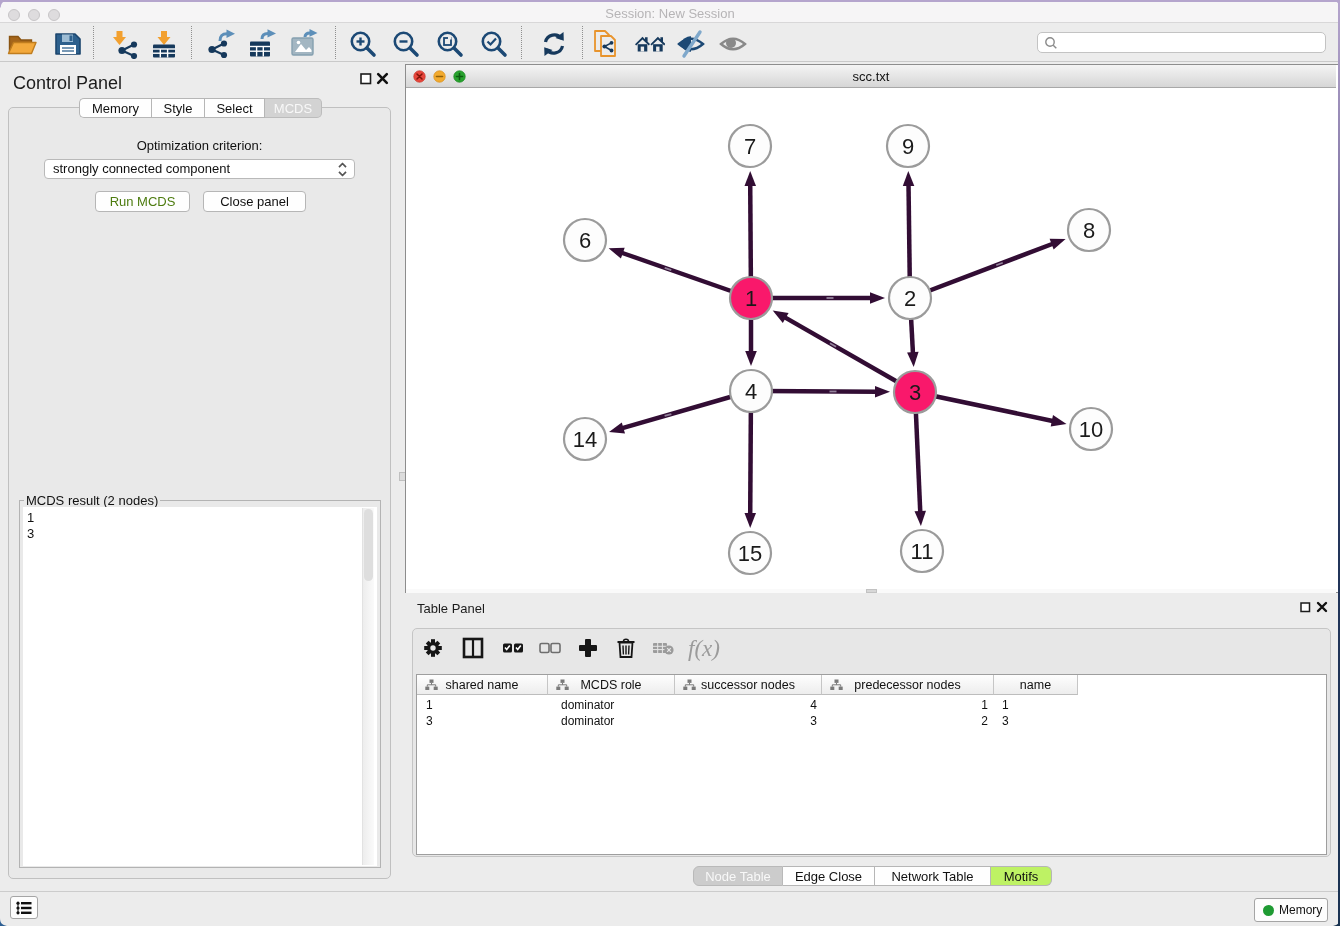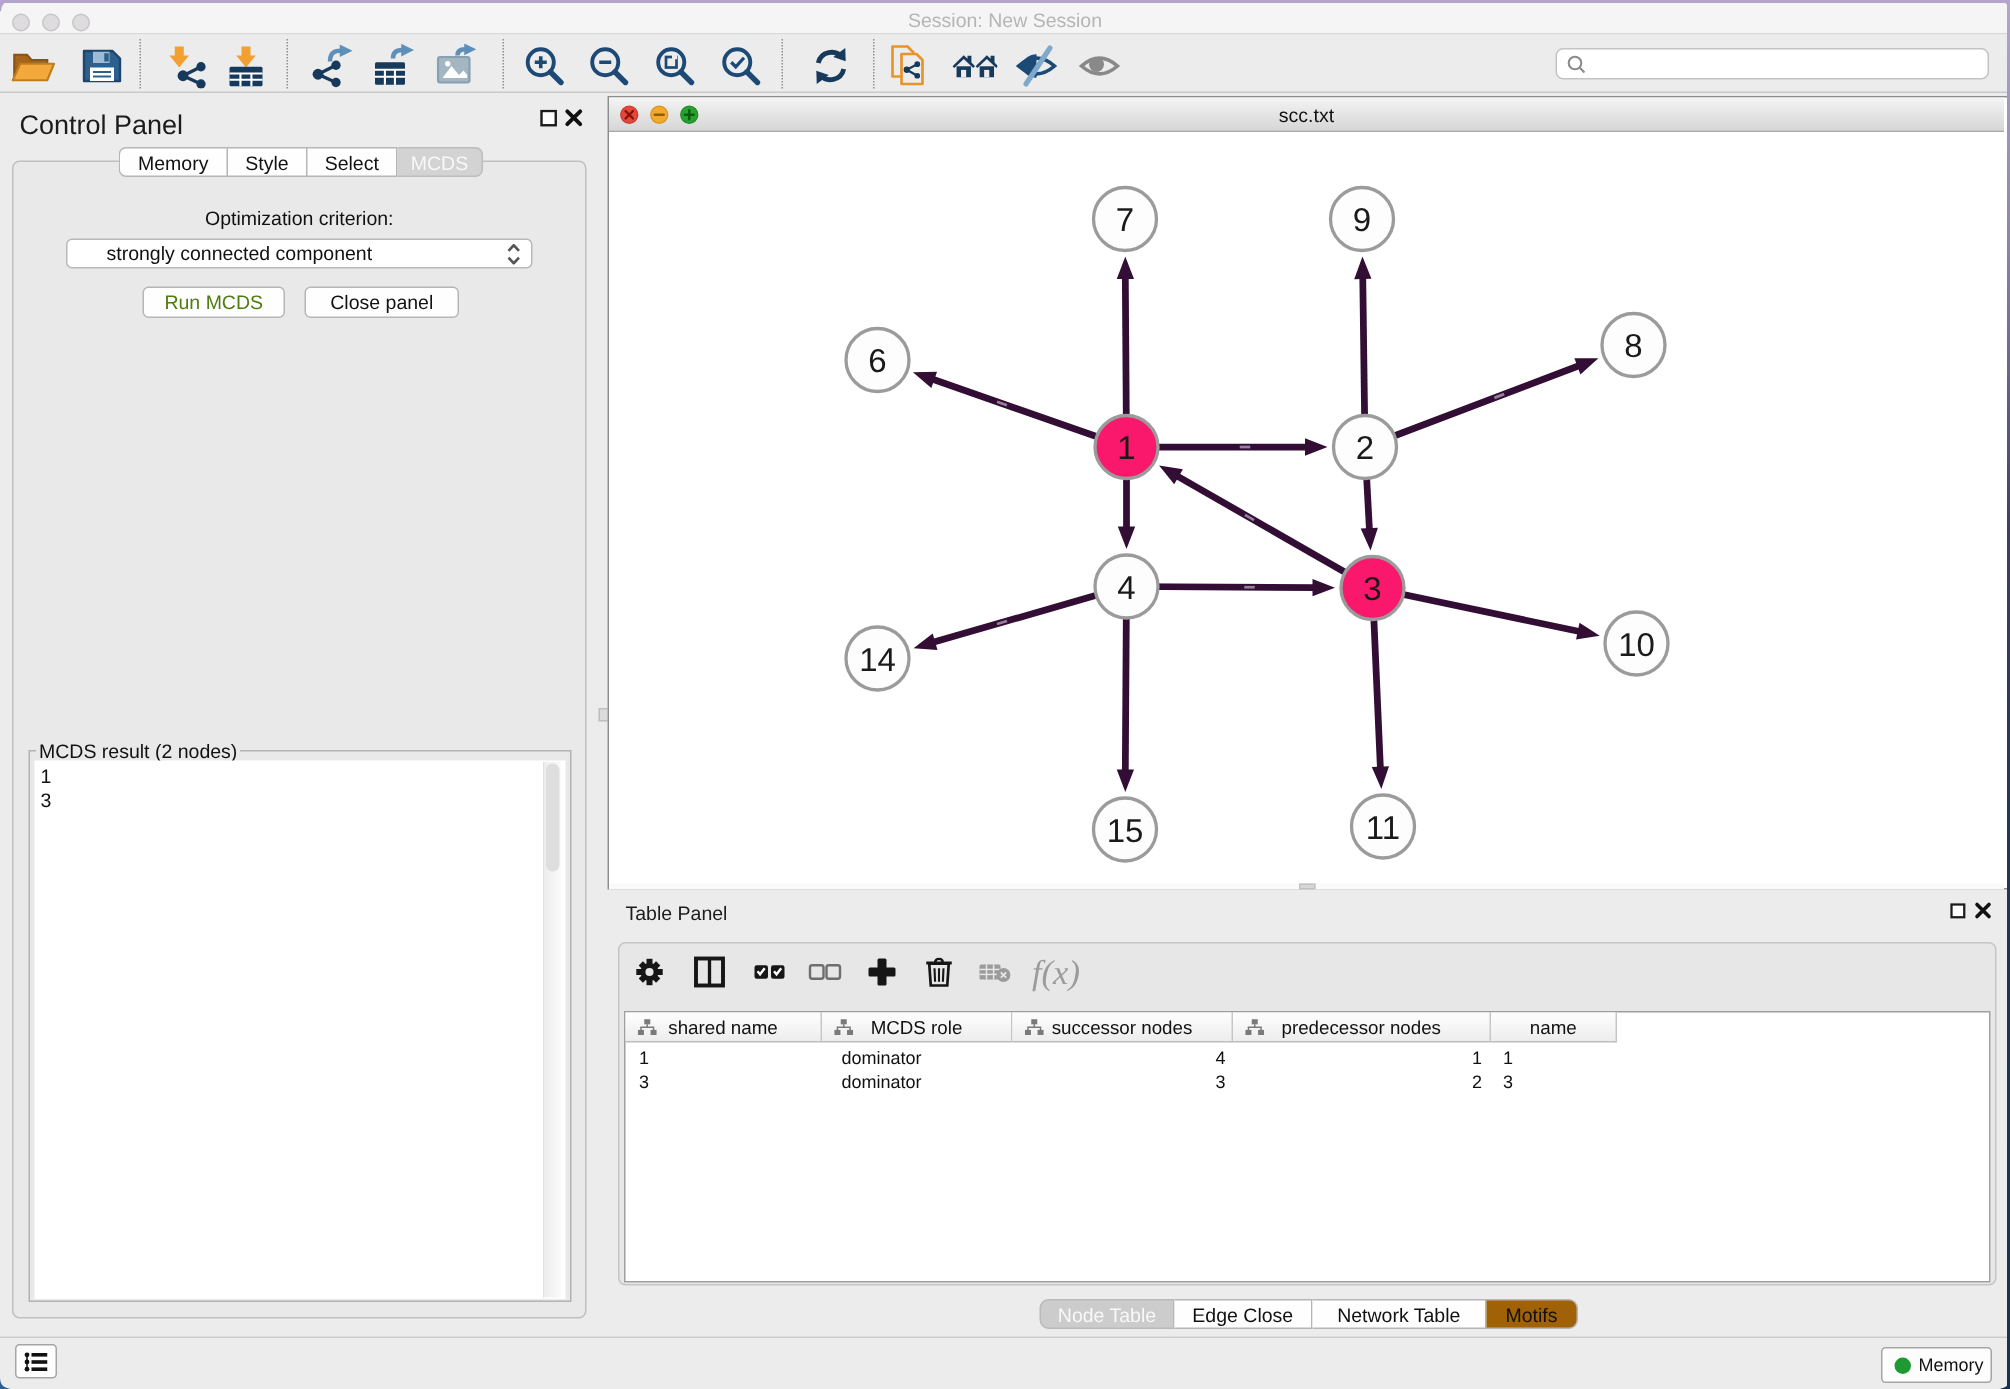--- a/index.html
+++ b/index.html
@@ -186,21 +186,21 @@
 
 <div class="abs" style="left:79px;top:98px;height:20px;display:flex;font-size:13px;line-height:19px;text-align:center">
   <div style="width:72px;background:#fefefe;border:1px solid #b6b6b6;border-right:none;border-radius:5px 0 0 5px;color:#111">Memory</div>
   <div style="width:53px;background:#fefefe;border:1px solid #b6b6b6;border-right:none;color:#111">Style</div>
   <div style="width:61px;background:#fefefe;border:1px solid #b6b6b6;color:#111">Select</div>
   <div style="width:57px;background:#d3d3d3;border:1px solid #bcbcbc;border-left:none;border-radius:0 5px 5px 0;color:#f8f8f8">MCDS</div>
 </div>
 
 <div class="abs" style="left:0;top:138px;width:399px;text-align:center;font-size:13px;color:#111">Optimization criterion:</div>
 
-<div class="abs" style="left:44px;top:159px;width:311px;height:20px;background:#fff;border:1px solid #b9b9b9;border-radius:4px;font-size:13px;line-height:18px;color:#111;padding-left:26px">strongly connected component
+<div class="abs" style="left:44px;top:159px;width:311px;height:20px;background:#fff;border:1px solid #b9b9b9;border-radius:4px;font-size:13px;line-height:18px;color:#111;padding-left:8px">strongly connected component
   <svg class="abs" style="right:6px;top:2px" width="11" height="15" viewBox="0 0 11 15">
       <path d="M2 5.2 L5.5 1.5 L9 5.2" fill="none" stroke="#555" stroke-width="1.7" stroke-linejoin="round"></path>
       <path d="M2 9.8 L5.5 13.5 L9 9.8" fill="none" stroke="#555" stroke-width="1.7" stroke-linejoin="round"></path>
     </svg>
 </div>
 
 <div class="abs" style="left:95px;top:191px;width:95px;height:21px;background:#fefefe;border:1px solid #b6b6b6;border-radius:4px;font-size:13px;line-height:19px;text-align:center;color:#4d7c0f">Run MCDS</div>
 <div class="abs" style="left:203px;top:191px;width:103px;height:21px;background:#fefefe;border:1px solid #b6b6b6;border-radius:4px;font-size:13px;line-height:19px;text-align:center;color:#111">Close panel</div>
 
 <div class="abs" style="left:19px;top:500px;width:362px;height:368px;border:1px solid #b3b3b3"></div>
@@ -445,21 +445,21 @@
     <span class="abs" style="left:271px;width:129px;text-align:right">3</span>
     <span class="abs" style="left:418px;width:153px;text-align:right">2</span>
     <span class="abs" style="left:585px">3</span>
   </div>
 </div>
 
 <div class="abs" style="left:693px;top:866px;height:20px;display:flex;font-size:13px;line-height:19px;text-align:center">
   <div style="width:90px;background:#cccccc;border:1px solid #b9b9b9;border-radius:6px 0 0 6px;color:#f8f8f8">Node Table</div>
   <div style="width:92px;background:#fefefe;border:1px solid #b6b6b6;border-left:none;color:#111">Edge Close</div>
   <div style="width:116px;background:#fefefe;border:1px solid #b6b6b6;border-left:none;color:#111">Network Table</div>
-  <div style="width:61px;background:#a16207;border:1px solid #b6b6b6;border-left:none;border-radius:0 6px 6px 0;color:#111">Motifs</div>
+  <div style="width:61px;background:#bef264;border:1px solid #b6b6b6;border-left:none;border-radius:0 6px 6px 0;color:#111">Motifs</div>
 </div>
 
 <div class="abs" style="left:0;top:891px;width:1340px;height:35px;background:#ececec;border-top:1px solid #cccccc"></div>
 <div class="abs" style="left:10px;top:896px;width:28px;height:23px;background:#fdfdfd;border:1px solid #a5a5a5;border-radius:3px">
   <svg class="abs" style="left:5px;top:4px" width="16" height="14" viewBox="0 0 16 14">
     <line x1="2" y1="2.2" x2="2" y2="11.8" stroke="#111" stroke-width="1"></line>
     <circle cx="2" cy="2.2" r="1.6" fill="#111"></circle>
       <circle cx="2" cy="7" r="1.6" fill="#111"></circle>
       <circle cx="2" cy="11.8" r="1.6" fill="#111"></circle>
     <rect x="5" y="1" width="10.5" height="2.4" fill="#111"></rect>

